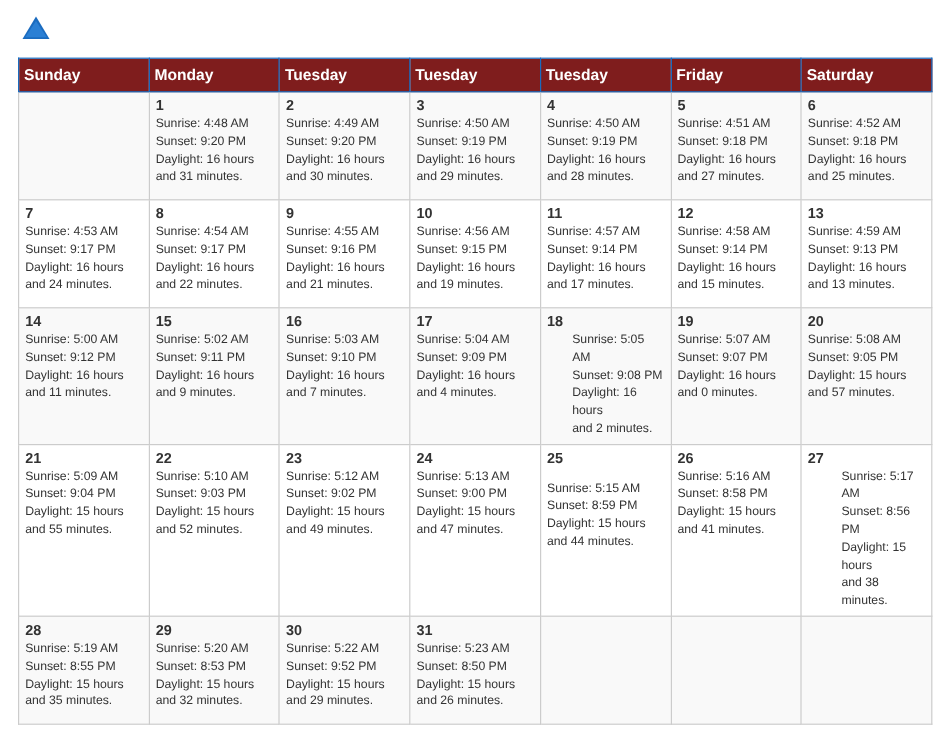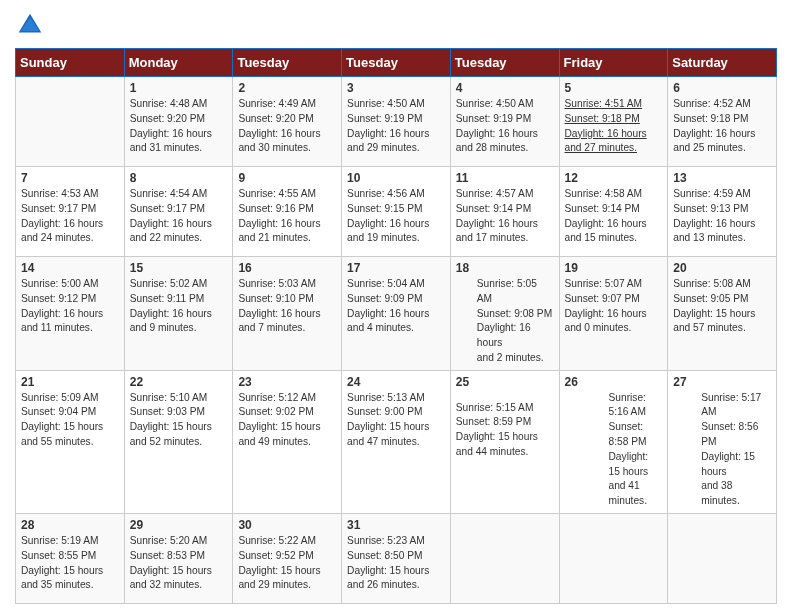--- a/index.html
+++ b/index.html
@@ -153,21 +153,21 @@
         </td>
         <td>
           <span class="day-number">4</span>
           <div class="day-info" style="white-space: pre-line;">Sunrise: 4:50 AM
 Sunset: 9:19 PM
 Daylight: 16 hours
 and 28 minutes.</div>
         </td>
         <td>
           <span class="day-number">5</span>
-          <div class="day-info" style="white-space: pre-line; text-decoration: underline;">Sunrise: 4:51 AM
+          <div class="day-info" style="white-space: pre-line;">Sunrise: 4:51 AM
 Sunset: 9:18 PM
 Daylight: 16 hours
 and 27 minutes.</div>
         </td>
         <td>
           <span class="day-number">6</span>
           <div class="day-info" style="white-space: pre-line;">Sunrise: 4:52 AM
 Sunset: 9:18 PM
 Daylight: 16 hours
 and 25 minutes.</div>
@@ -306,21 +306,21 @@
         </td>
         <td>
           <span class="day-number">25</span>
           <div class="day-info" style="white-space: pre-line; margin-top: 12px;">Sunrise: 5:15 AM
 Sunset: 8:59 PM
 Daylight: 15 hours
 and 44 minutes.</div>
         </td>
         <td>
           <span class="day-number">26</span>
-          <div class="day-info" style="white-space: pre-line; margin-left: 44px;">Sunrise: 5:16 AM
+          <div class="day-info" style="white-space: pre-line;">Sunrise: 5:16 AM
 Sunset: 8:58 PM
 Daylight: 15 hours
 and 41 minutes.</div>
         </td>
         <td>
           <span class="day-number">27</span>
           <div class="day-info" style="white-space: pre-line; margin-left: 28px;">Sunrise: 5:17 AM
 Sunset: 8:56 PM
 Daylight: 15 hours
 and 38 minutes.</div>

